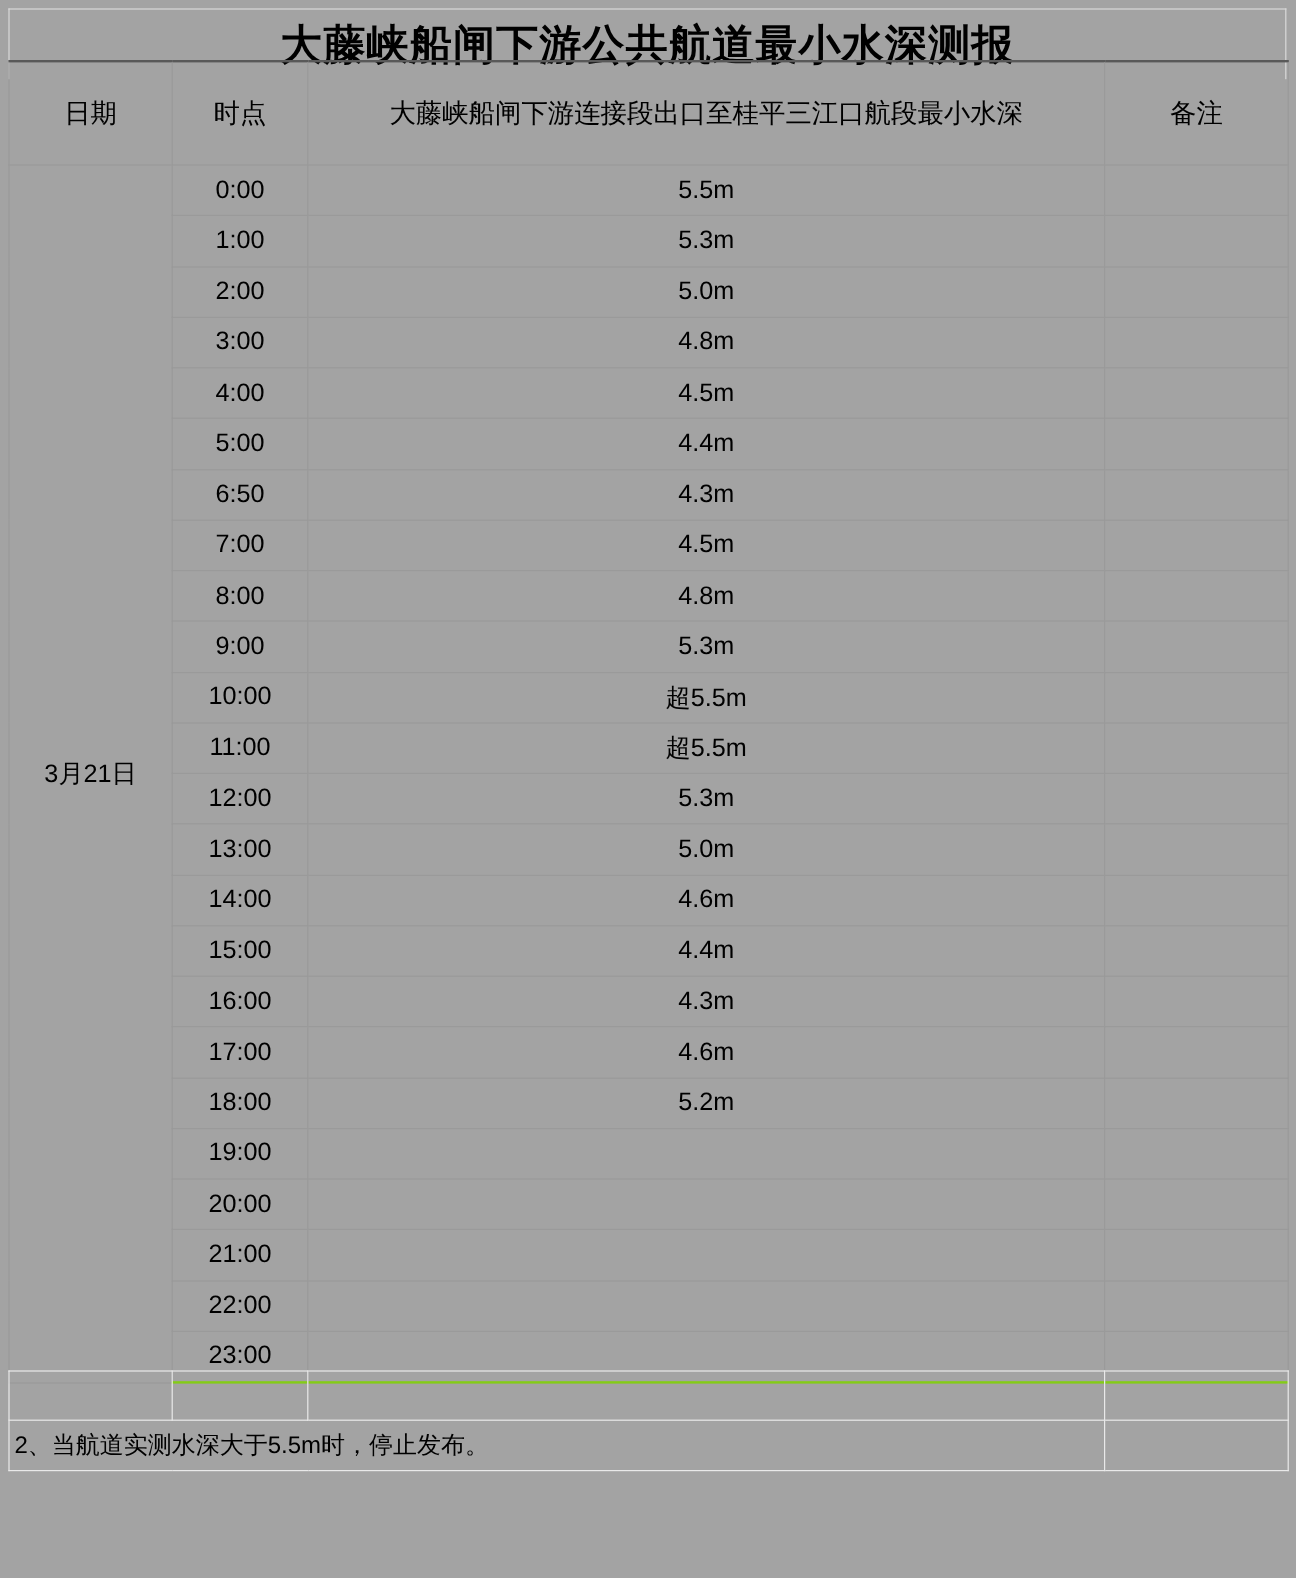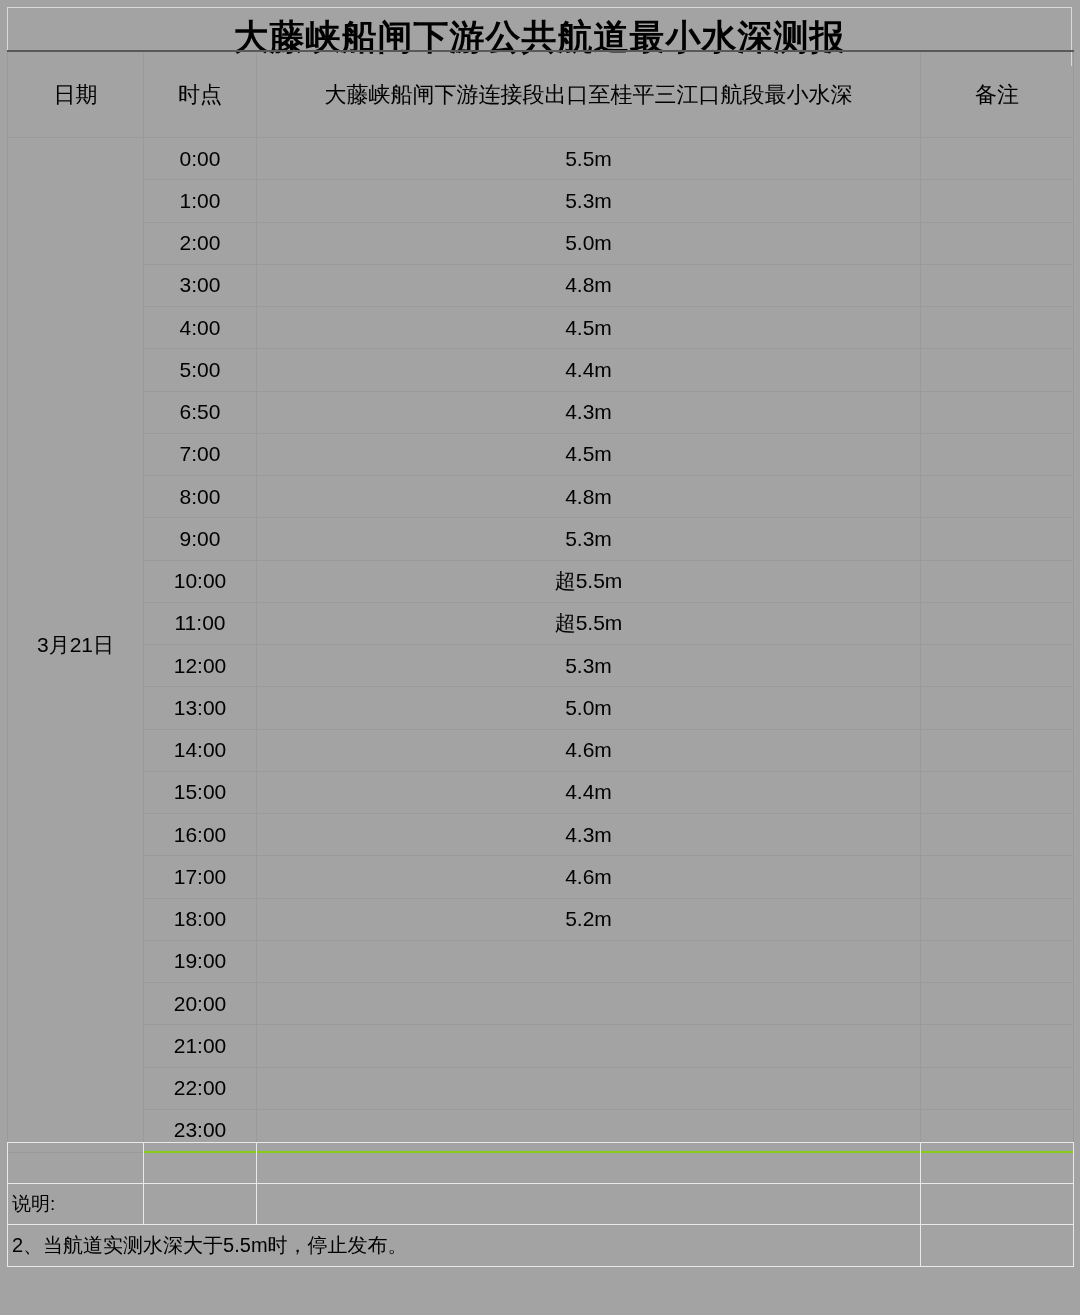--- a/index.html
+++ b/index.html
@@ -293,26 +293,20 @@
       <col style="width:664px">
       <col style="width:153px">
     </colgroup>
     <tbody>
       <tr class="spacer-row">
         <td></td>
         <td></td>
         <td></td>
         <td></td>
       </tr>
-      <tr class="label-row">
-        <td class="left-text">说明:</td>
-        <td></td>
-        <td></td>
-        <td></td>
-      </tr>
       <tr class="note-row">
         <td class="left-text" colspan="3">2、当航道实测水深大于5.5m时，停止发布。</td>
         <td></td>
       </tr>
     </tbody>
   </table>
 
 </div>
 
 </body></html>

